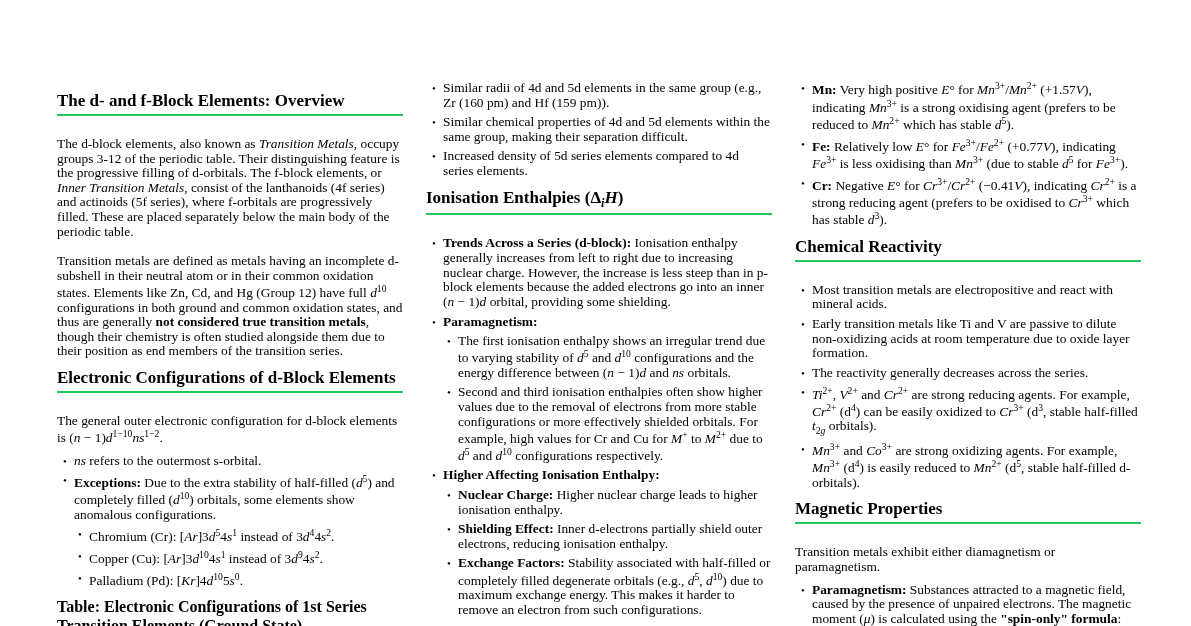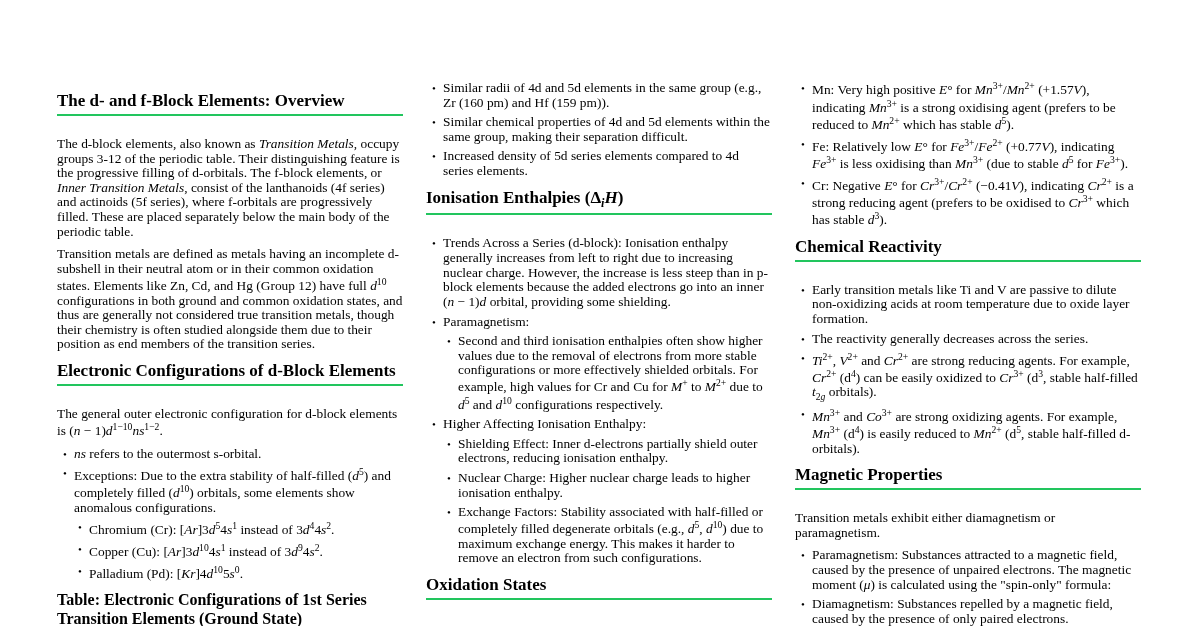--- a/index.html
+++ b/index.html
@@ -6,30 +6,30 @@
   body{width:1191px;height:626px;overflow:hidden;color:#000;
        font-family:"Liberation Serif","DejaVu Serif",serif;}
   .page{position:relative;width:1191px;height:626px;overflow:hidden;background:#fff;}
   .cols{position:absolute;left:57px;top:76px;display:flex;gap:23px;}
   .col{width:346px;font-size:13.4px;line-height:1.09;text-align:left;}
 
   h2{font-size:17px;line-height:1.18;font-weight:bold;margin:9px 0 21px;
      padding-bottom:3px;border-bottom:2px solid #22c55e;}
   .col > h2:first-child{margin-top:15px;}
   h3{font-size:16px;font-weight:bold;line-height:1.15;margin:10px 0 5px;}
-  p{margin:8px 0 8px;}
+  p{margin:15px 0 8px;}
   ul{list-style:none;margin:0 0 7px;padding-left:17px;}
   .col > ul:first-child{margin-top:1px;}
   li{margin:5px 0 4px;position:relative;}
   li::before{content:"•";position:absolute;left:-11px;top:1px;font-size:11px;}
   li ul{margin:4px 0 1px;padding-left:15px;}
   sup{font-size:0.72em;}
   sub{font-size:0.72em;}
   i{font-style:italic;}
-  b{font-weight:normal;}
+  b{font-weight:bold;}
   .formula{font-size:14.5px;margin:2px 0 0 14px;}
   .ov{text-decoration:overline;}
 
   table.config-table{width:345px;table-layout:fixed;border-collapse:separate;
      border-spacing:2px;border:1px solid #808080;background:#f0f0f0;margin-top:2px;}
   table.config-table th{background:#e0e0e0;border:1px solid #808080;font-size:12.8px;
      font-weight:bold;text-align:left;vertical-align:top;padding:1px 3px;
      word-break:break-all;line-height:1.1;}
   table.config-table th:first-child{width:42px;}
 </style>
@@ -74,38 +74,40 @@
     <div class="col">
         <ul>
           <li><span>Similar radii of 4d and 5d elements in the same group (e.g., Zr (160 pm) and Hf (159 pm)).</span></li>
           <li><span>Similar chemical properties of 4d and 5d elements within the same group, making their separation difficult.</span></li>
           <li><span>Increased density of 5d series elements compared to 4d series elements.</span></li>
         </ul>
         <h2>Ionisation Enthalpies (Δ<sub><i>i</i></sub><i>H</i>)</h2>
         <ul>
           <li><span><b>Trends Across a Series (d-block):</b> Ionisation enthalpy generally increases from left to right due to increasing nuclear charge. However, the increase is less steep than in p-block elements because the added electrons go into an inner (<i>n</i> − 1)<i>d</i> orbital, providing some shielding.</span></li>
           <li><span><b>Paramagnetism:</b></span><ul>
+              <li><span>The first ionisation enthalpy shows an irregular trend due to varying stability of <i>d</i><sup>5</sup> and <i>d</i><sup>10</sup> configurations and the energy difference between (<i>n</i> − 1)<i>d</i> and <i>ns</i> orbitals.</span></li>
               <li><span>Second and third ionisation enthalpies often show higher values due to the removal of electrons from more stable configurations or more effectively shielded orbitals. For example, high values for Cr and Cu for <i>M</i><sup>+</sup> to <i>M</i><sup>2+</sup> due to <i>d</i><sup>5</sup> and <i>d</i><sup>10</sup> configurations respectively.</span></li>
             </ul></li>
           <li><span><b>Higher Affecting Ionisation Enthalpy:</b></span><ul>
+              <li><span><b>Nuclear Charge:</b> Higher nuclear charge leads to higher ionisation enthalpy.</span></li>
               <li><span><b>Shielding Effect:</b> Inner d-electrons partially shield outer electrons, reducing ionisation enthalpy.</span></li>
-              <li><span><b>Nuclear Charge:</b> Higher nuclear charge leads to higher ionisation enthalpy.</span></li>
               <li><span><b>Exchange Factors:</b> Stability associated with half-filled or completely filled degenerate orbitals (e.g., <i>d</i><sup>5</sup>, <i>d</i><sup>10</sup>) due to maximum exchange energy. This makes it harder to remove an electron from such configurations.</span></li>
             </ul></li>
         </ul>
         <h2>Oxidation States</h2>
       </div>
     <div class="col">
         <ul>
           <li><span><b>Mn:</b> Very high positive <i>E</i>° for <i>Mn</i><sup>3+</sup>/<i>Mn</i><sup>2+</sup> (+1.57<i>V</i>), indicating <i>Mn</i><sup>3+</sup> is a strong oxidising agent (prefers to be reduced to <i>Mn</i><sup>2+</sup> which has stable <i>d</i><sup>5</sup>).</span></li>
           <li><span><b>Fe:</b> Relatively low <i>E</i>° for <i>Fe</i><sup>3+</sup>/<i>Fe</i><sup>2+</sup> (+0.77<i>V</i>), indicating <i>Fe</i><sup>3+</sup> is less oxidising than <i>Mn</i><sup>3+</sup> (due to stable <i>d</i><sup>5</sup> for <i>Fe</i><sup>3+</sup>).</span></li>
           <li><span><b>Cr:</b> Negative <i>E</i>° for <i>Cr</i><sup>3+</sup>/<i>Cr</i><sup>2+</sup> (−0.41<i>V</i>), indicating <i>Cr</i><sup>2+</sup> is a strong reducing agent (prefers to be oxidised to <i>Cr</i><sup>3+</sup> which has stable <i>d</i><sup>3</sup>).</span></li>
         </ul>
         <h2>Chemical Reactivity</h2>
         <ul>
+          <li><span>Most transition metals are electropositive and react with mineral acids.</span></li>
           <li><span>Early transition metals like Ti and V are passive to dilute non-oxidizing acids at room temperature due to oxide layer formation.</span></li>
           <li><span>The reactivity generally decreases across the series.</span></li>
           <li><span><i>Ti</i><sup>2+</sup>, <i>V</i><sup>2+</sup> and <i>Cr</i><sup>2+</sup> are strong reducing agents. For example, <i>Cr</i><sup>2+</sup> (d<sup>4</sup>) can be easily oxidized to <i>Cr</i><sup>3+</sup> (d<sup>3</sup>, stable half-filled <i>t</i><sub>2<i>g</i></sub> orbitals).</span></li>
           <li><span><i>Mn</i><sup>3+</sup> and <i>Co</i><sup>3+</sup> are strong oxidizing agents. For example, <i>Mn</i><sup>3+</sup> (d<sup>4</sup>) is easily reduced to <i>Mn</i><sup>2+</sup> (d<sup>5</sup>, stable half-filled d-orbitals).</span></li>
         </ul>
         <h2>Magnetic Properties</h2>
         <p>Transition metals exhibit either diamagnetism or paramagnetism.</p>
         <ul>
           <li><span><b>Paramagnetism:</b> Substances attracted to a magnetic field, caused by the presence of unpaired electrons. The magnetic moment (<i>μ</i>) is calculated using the <b>"spin-only" formula</b>:</span></li>
           <li><span><b>Diamagnetism:</b> Substances repelled by a magnetic field, caused by the presence of only paired electrons.</span></li>

